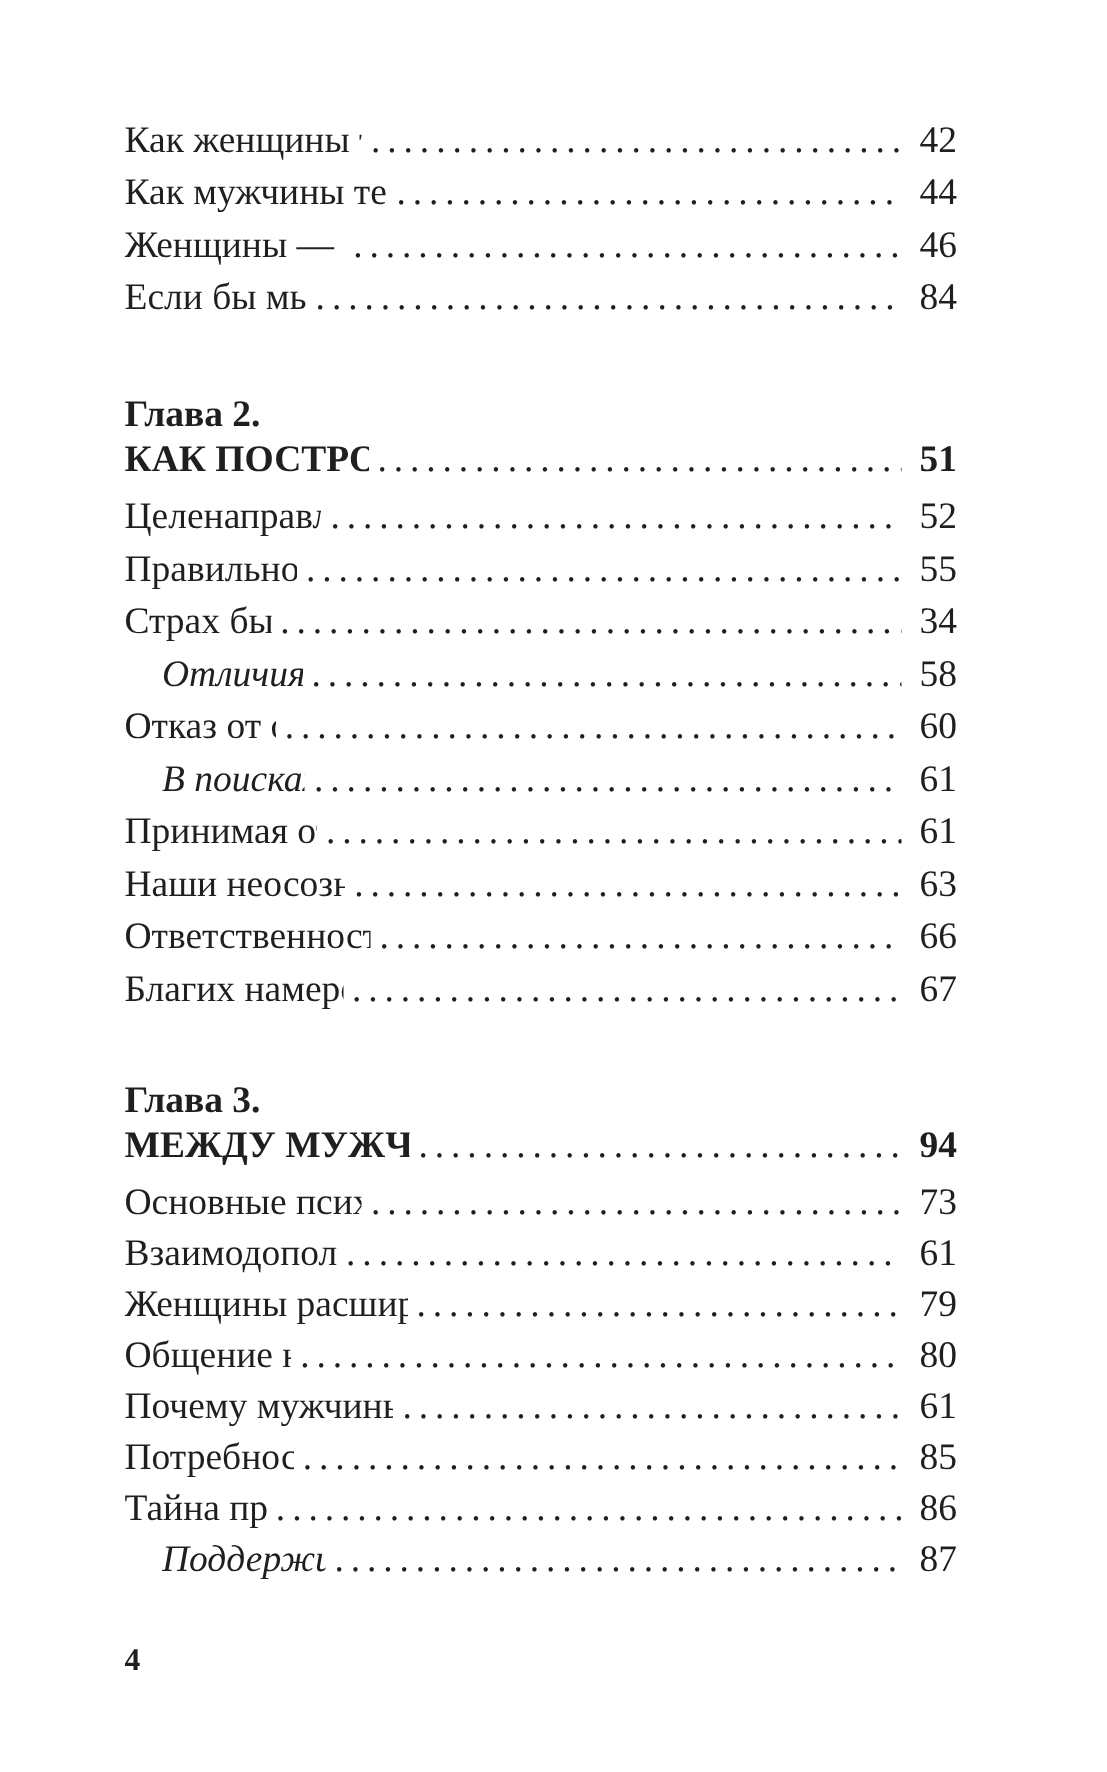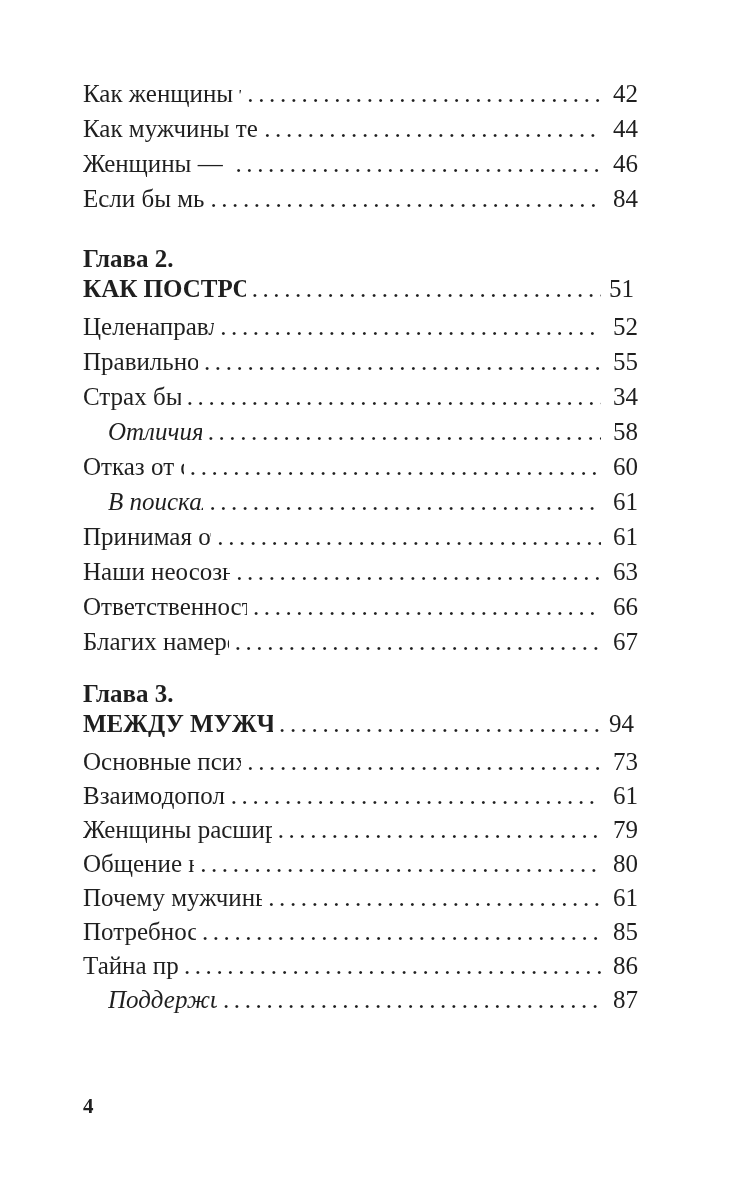--- a/index.html
+++ b/index.html
@@ -48,33 +48,33 @@
     color: #1f1f1f;
   }
   .pg {
     flex: 0 0 auto;
     min-width: 33px;
     text-align: right;
     white-space: nowrap;
   }
   .row.sub { padding-left: 25px; }
   .row.sub .label { font-style: italic; }
-  .chapter { margin-top: 28px; margin-bottom: 5px; }
-  .chapter.ch3 { margin-top: 20px; }
+  .chapter { margin-top: 46px; margin-bottom: 5px; }
+  .chapter.ch3 { margin-top: 42px; }
   .chapter-label,
   .chapter-line {
     font-weight: 700;
     font-size: 25px;
     line-height: 30px;
     white-space: nowrap;
   }
   .head-row { height: 30px; }
   .head-row > * { line-height: 30px; }
   .head-row .label { font-weight: 700; }
-  .head-row .pg { font-weight: 400; text-align: center; }
+  .head-row .pg { font-weight: 700; }
   .group.tight .row { height: 34px; }
   .folio {
     position: absolute;
     left: 83px;
     top: 1096px;
     font-size: 21px;
     font-weight: 700;
     line-height: 21px;
     color: #1f1f1f;
   }

